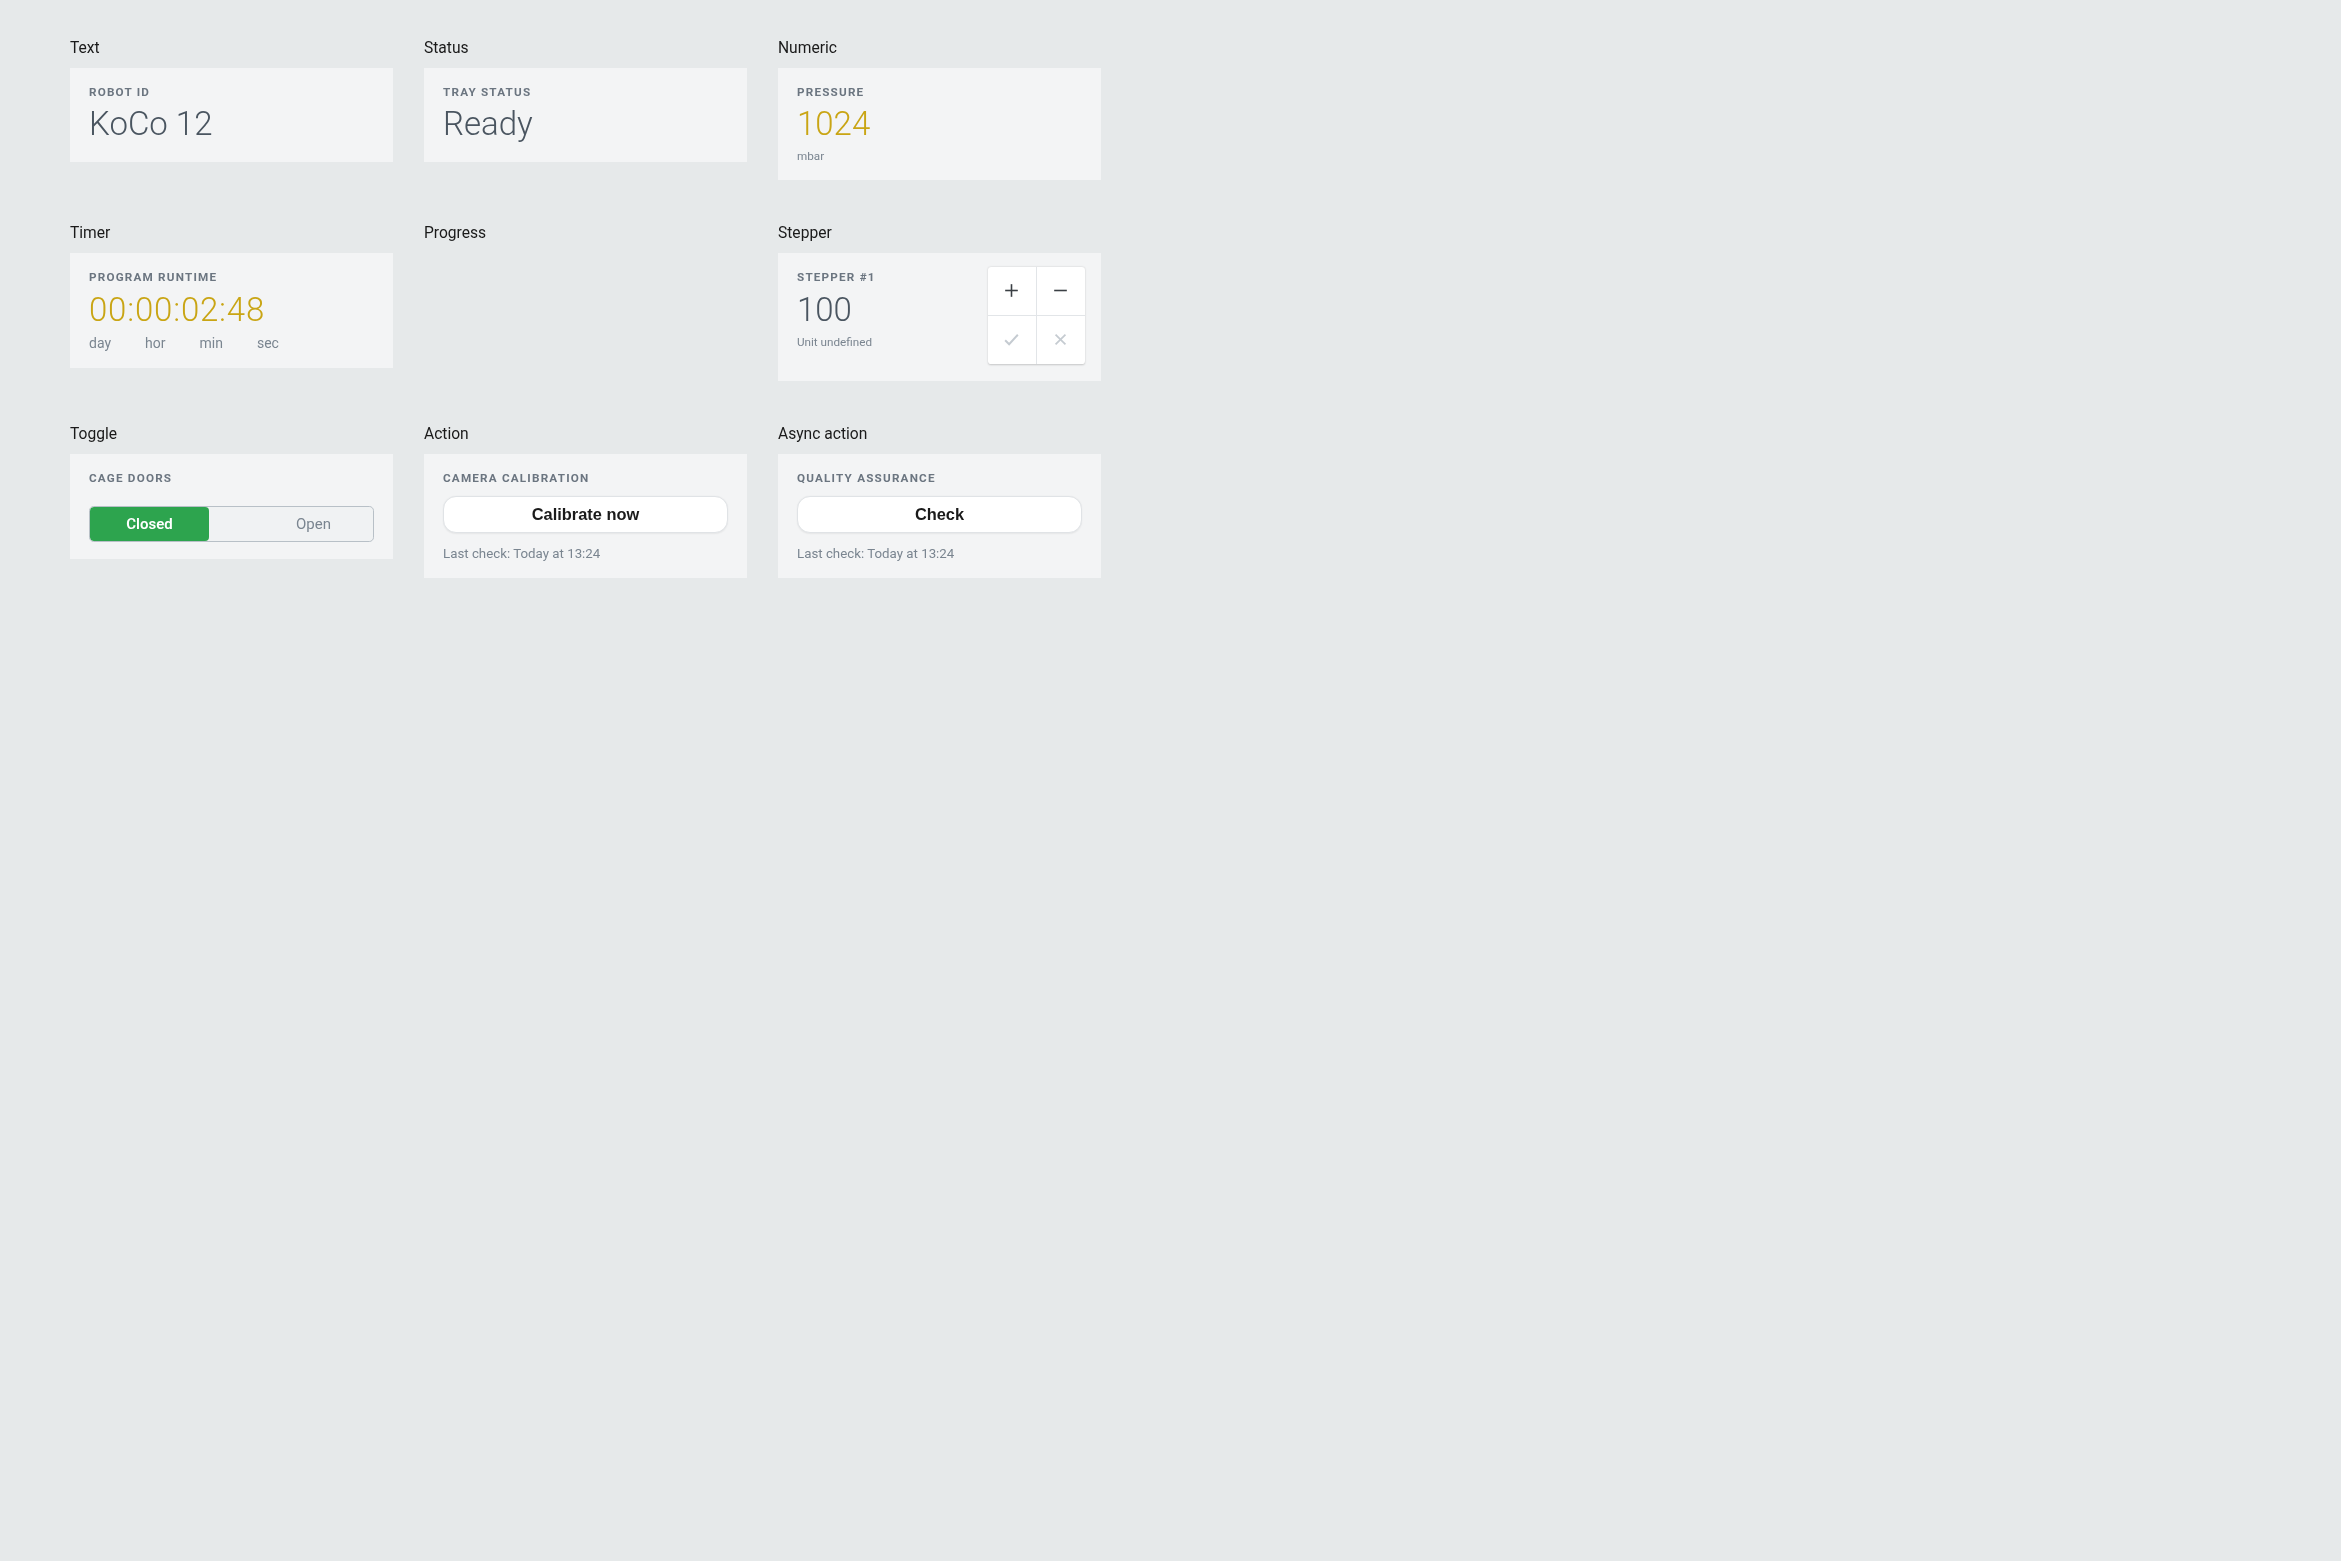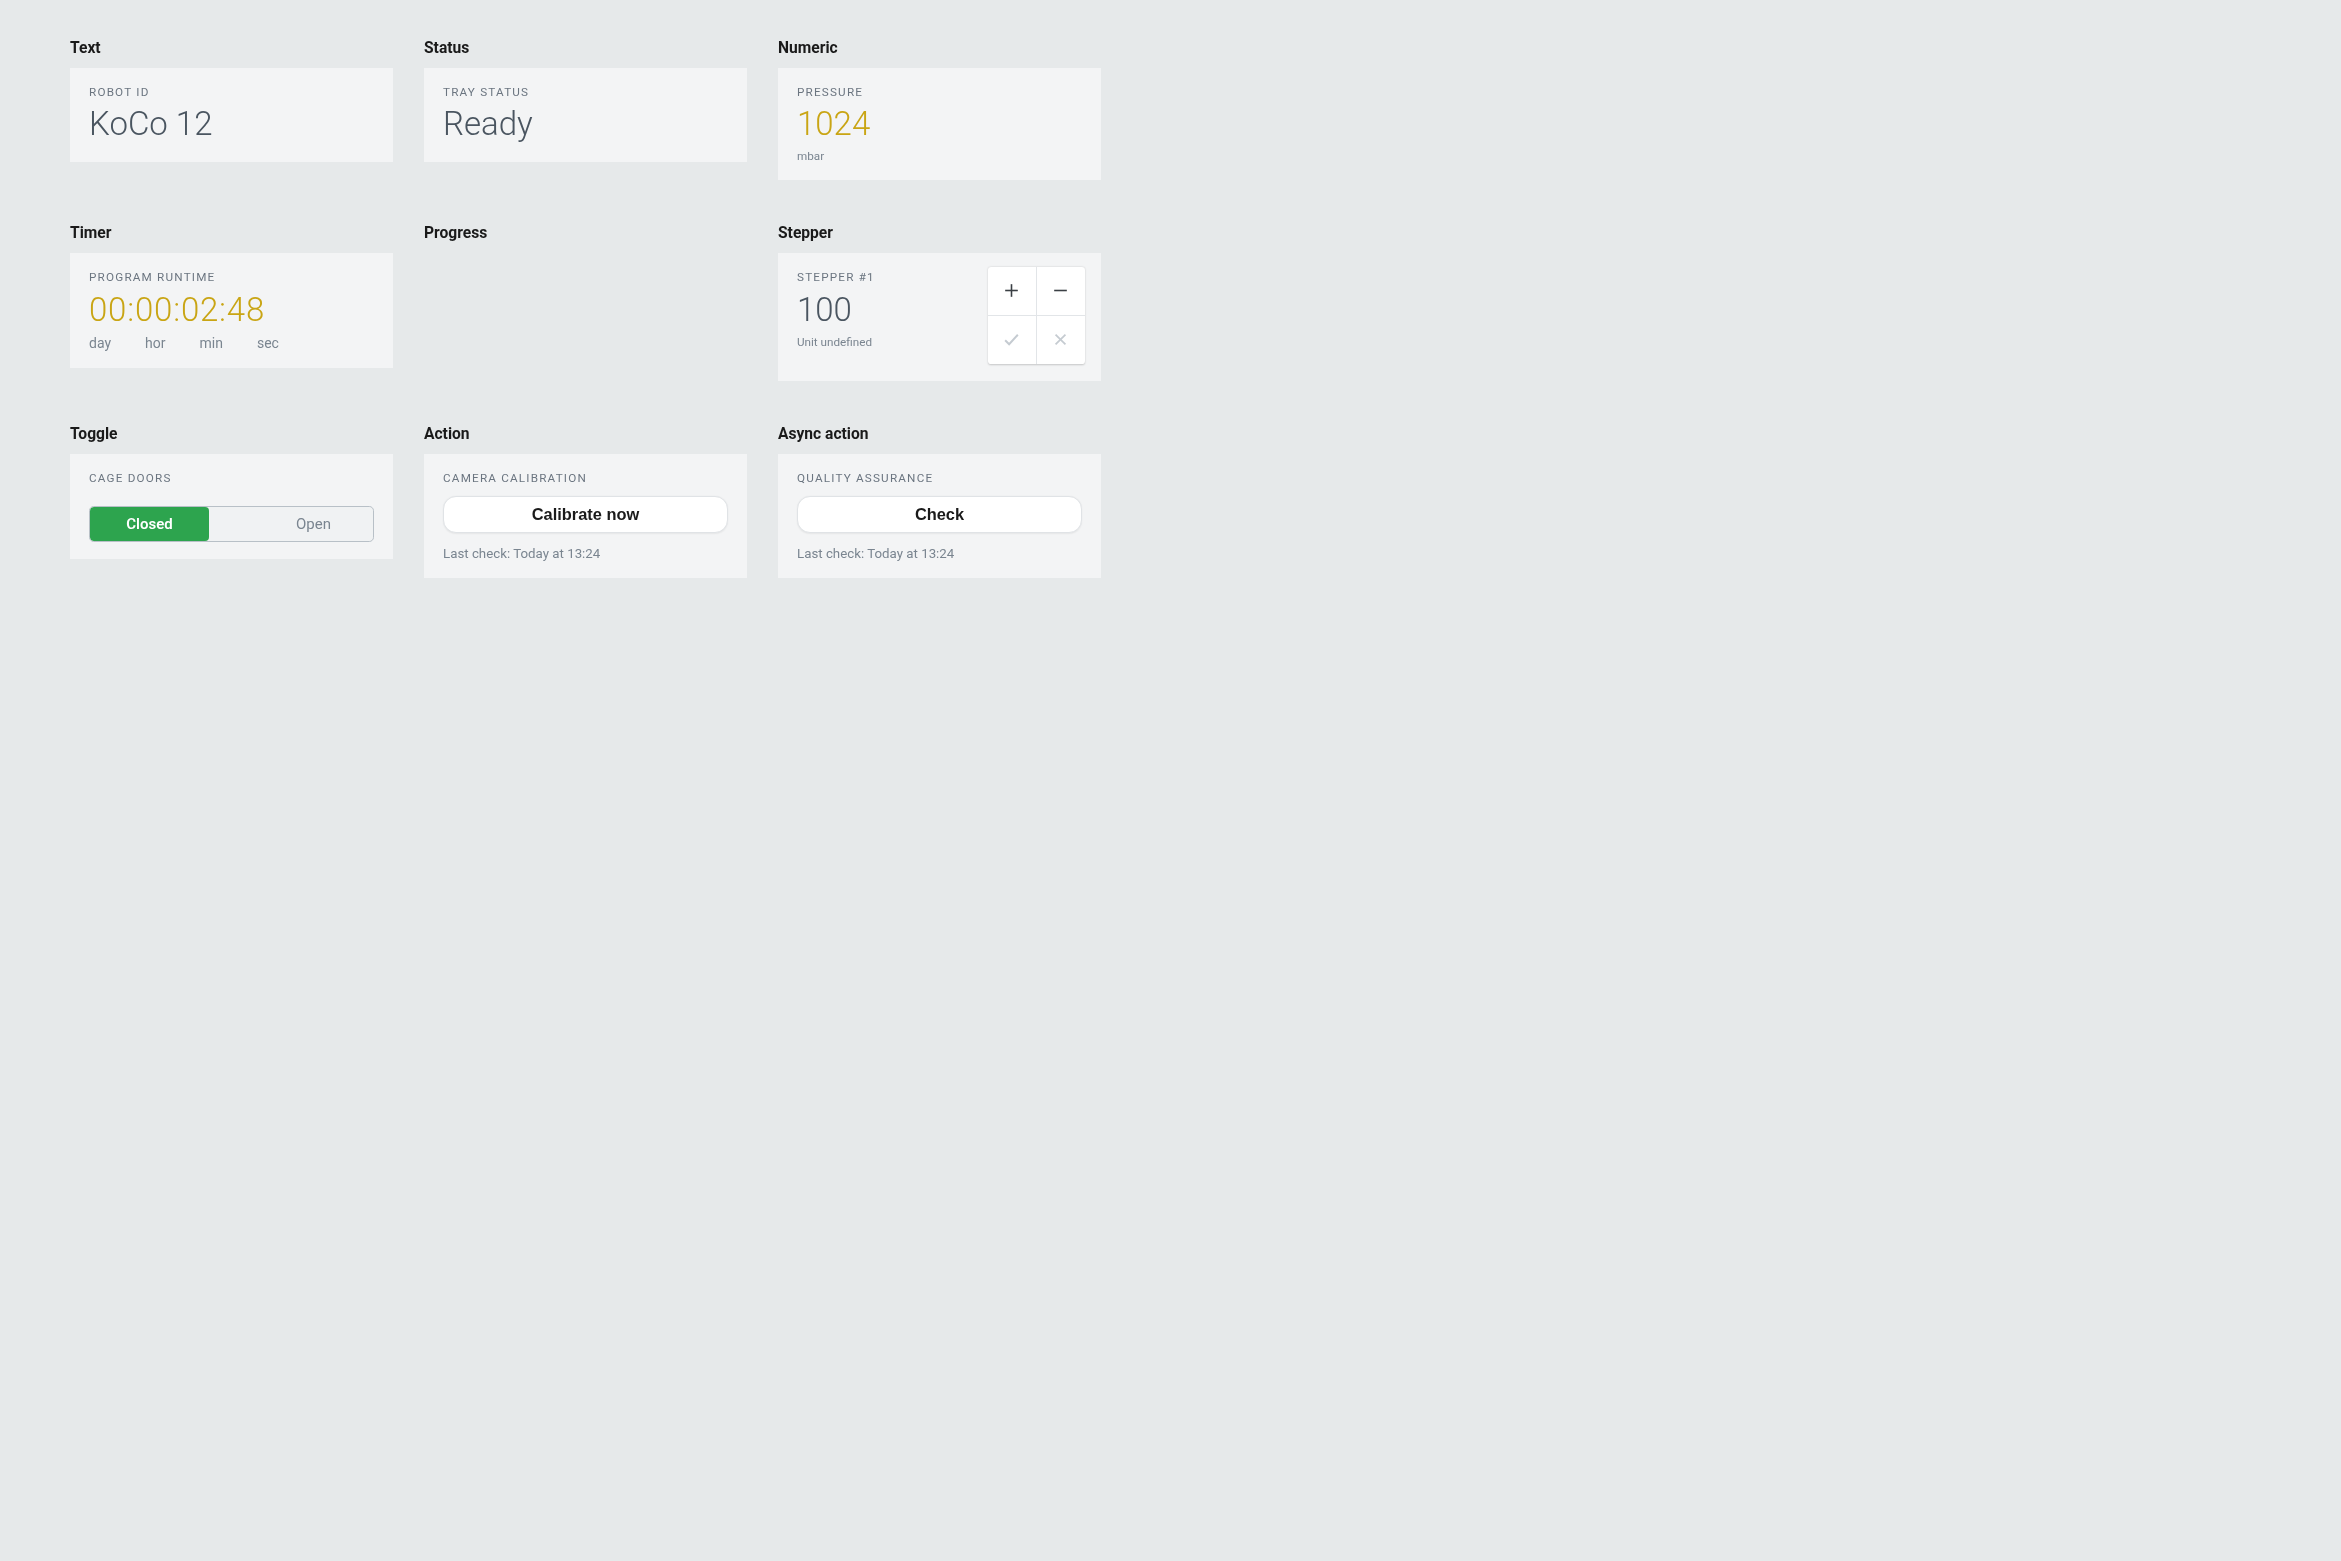--- a/index.html
+++ b/index.html
@@ -10,34 +10,34 @@
       width: 1171px;
       height: 781px;
     }
     .grid {
       display: grid;
       grid-template-columns: repeat(3, 1fr);
       gap: 44px 31px;
     }
     .section-heading {
       font-size: 15.6px;
-      font-weight: 700;
+      font-weight: 400;
       color: #1a1a1a;
       margin-bottom: 11px;
     }
     .card {
       background: #f3f4f5;
       padding: 17px 19px;
       min-height: 94px;
     }
     .card-title {
       font-size: 11.7px;
       letter-spacing: 1.2px;
       color: #6b7580;
-      font-weight: 400;
+      font-weight: 700;
       margin-bottom: 6.2px;
     }
     .card-value {
       font-size: 33px;
       font-weight: 300;
       color: #4a5560;
       line-height: 1.15;
     }
     .card-value.gold { color: #c9a514; }
     .card-unit {

